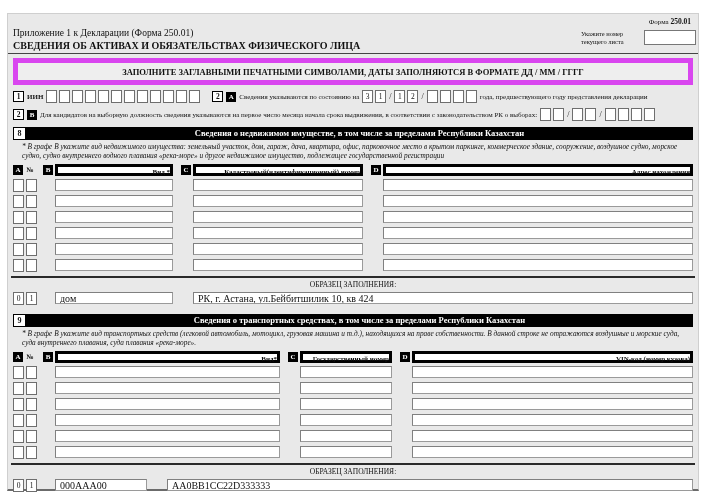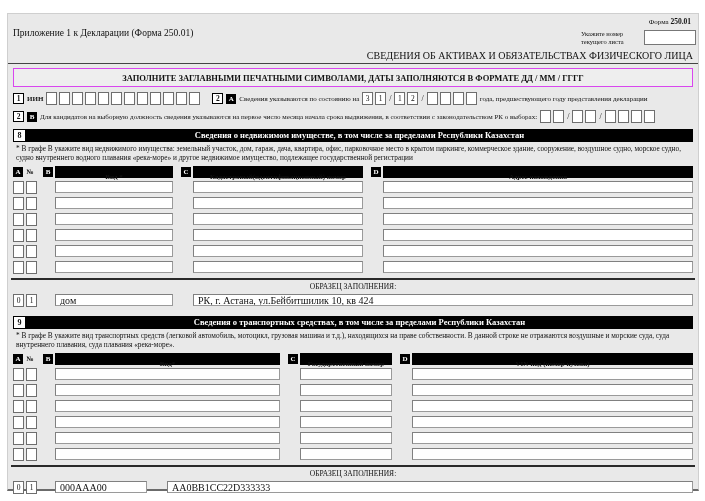--- a/index.html
+++ b/index.html
@@ -16,27 +16,27 @@
     background: #e9e9e9;
     border: 1px solid #cfcfcf;
     border-bottom: 2px solid #6b6b6b;
     padding: 3px 5px 2px 5px;
   }
   
   .head { position: relative; border-bottom: 1.5px solid #444; padding-bottom: 2px; margin: 0 -5px; padding-left: 5px; padding-right: 5px; }
   .form-code { text-align: right; font-size: 7px; padding-right: 2px; }
   .form-code b { font-size: 7.5px; }
   .appendix { font-size: 9.5px; margin-top: 2px; }
-  .doc-title { text-align: right; font-size: 10px; font-weight: normal; margin-top: 12px; }
+  .doc-title { text-align: left; font-size: 10px; font-weight: bold; margin-top: 2px; }
   .sheet-num { position: absolute; right: 2px; top: 13px; display: flex; align-items: center; gap: 5px; }
   .sheet-num-label { font-size: 6.5px; line-height: 1.2; width: 58px; text-align: left; }
   .sheet-num-box { width: 52px; height: 15px; background: #fff; border: 1px solid #777; }
   
   .banner {
-    border: 1px solid #d946ef; background: #eeeeee;
+    border: 5px solid #d946ef; background: #eeeeee;
     text-align: center; font-weight: bold; font-size: 8.5px;
     padding: 3.5px 0; margin: 4px 0 5px 0; font-family: Liberation Serif, serif;
   }
   
   .frow { display: flex; align-items: center; gap: 3px; font-size: 7px; margin: 5px 0; white-space: nowrap; }
   .numbox {
     width: 11px; height: 11px; flex: none;
     background: #fff; border: 1px solid #000;
     font-weight: bold; font-size: 7.5px;
     display: inline-flex; align-items: center; justify-content: center;
@@ -56,36 +56,36 @@
   }
   .slash { font-size: 8px; }
   .bold { font-weight: bold; }
   
   .secbar { display: flex; align-items: stretch; margin-top: 6px; }
   .secbar .numbox { height: 13px; width: 13px; font-size: 8px; }
   .bar {
     flex: 1; background: #000; color: #fff;
     font-weight: bold; font-size: 8.5px; text-align: center; line-height: 13px;
   }
-  .note { font-size: 7.3px; line-height: 1.3; margin: 2px 3px; }
+  .note { font-style: italic; font-size: 7.3px; line-height: 1.3; margin: 2px 9px; }
   
   .thead, .trow { display: flex; align-items: center; gap: 8px; margin: 3px 0; }
   .thead { font-weight: bold; font-size: 7px; }
   .colA { width: 22px; flex: none; display: flex; gap: 2px; }
   .colB8 { width: 130px; flex: none; }
   .colC8 { width: 182px; flex: none; }
   .colB9 { width: 237px; flex: none; }
   .colC9 { width: 104px; flex: none; }
   .colD  { flex: 1; }
   .hcol { display: flex; gap: 2px; align-items: center; }
   .ha { align-items: center; }
   .hno { flex: 1; text-align: center; font-size: 7px; }
   .hlbl {
-    flex: 1; background: #fff; border: 6px solid #000000;
-    height: 12px; line-height: 11px; text-align: center;
+    flex: 1; background: #fff; border: 3px solid #000000;
+    height: 12px; line-height: 11px; text-align: right;
   }
   .colwrap { display: flex; }
   .colwrap .ifield { flex: 1; margin-left: 12px; }
   .ifield {
     height: 12px; background: #fff;
     border: 1px solid #9a9a9a;
     border-top-color: #808080; border-left-color: #808080;
     box-shadow: 1px 1px 0 rgba(255,255,255,0.7) inset;
   }
   .ifield.txt { font-size: 10px; line-height: 11px; padding-left: 4px; white-space: nowrap; overflow: hidden; }

